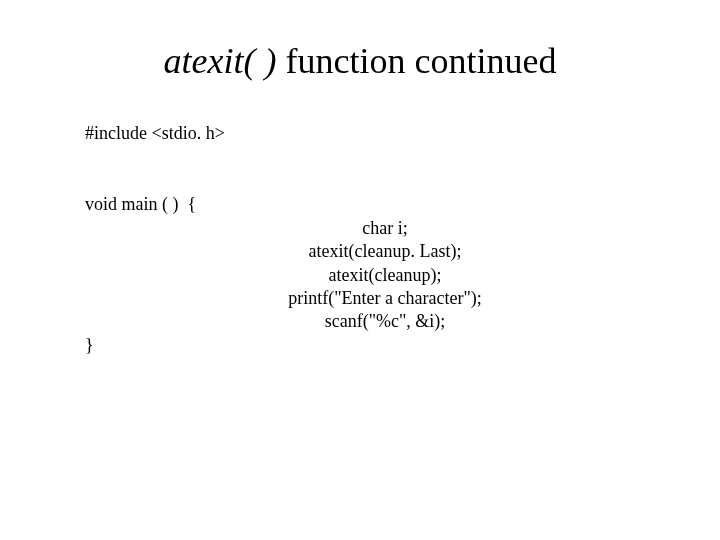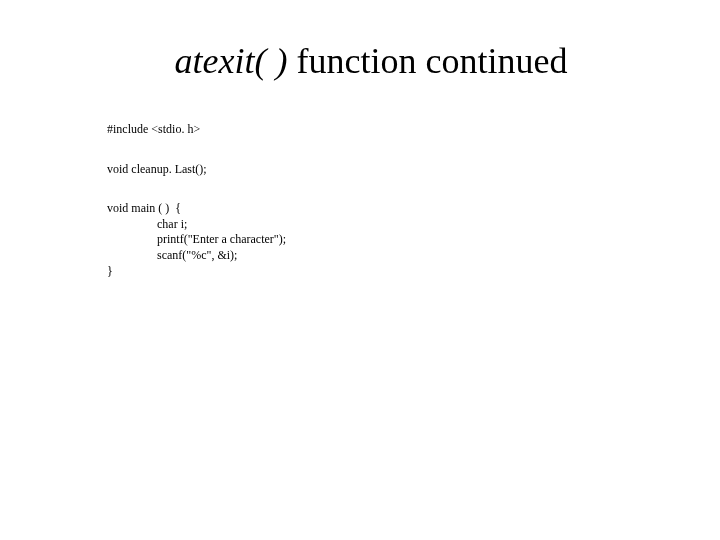--- a/index.html
+++ b/index.html
@@ -5,56 +5,58 @@
     body {
       margin: 0;
       padding: 0;
       width: 720px;
       height: 540px;
       background: #ffffff;
       font-family: 'Times New Roman', Times, serif;
       color: #000000;
     }
     .container {
-      padding: 40px 85px 0 107px;
+      padding: 40px 85px 0 85px;
     }
     .title {
       font-size: 36px;
       text-align: center;
       margin-bottom: 40px;
     }
     .title .func-name {
       font-style: italic;
     }
     .code-block {
-      font-size: 12px;
+      font-size: 18px;
       line-height: 1.3;
     }
     .code-line {
       white-space: pre;
     }
     .spacer {
       height: 24px;
     }
     .indent {
       padding-left: 50px;
+      text-align: center;
     }
   </style>
 </head>
 <body>
 
 <div class="container">
   <div class="title">
     <span class="func-name">atexit( )</span><span> function continued</span>
   </div>
 
   <div class="code-block">
     <div class="code-line">#include &lt;stdio. h&gt;</div>
     <div class="spacer"></div>
-    <div class="code-line">void cleanup. Last();</div>
     <div class="spacer"></div>
     <div class="code-line">void main ( )  {</div>
     <div class="code-line indent">char i;</div>
+    <div class="code-line indent">atexit(cleanup. Last);</div>
+    <div class="code-line indent">atexit(cleanup);</div>
     <div class="code-line indent">printf("Enter a character");</div>
     <div class="code-line indent">scanf("%c", &amp;i);</div>
     <div class="code-line">}</div>
   </div>
 </div>
 
 </body></html>

